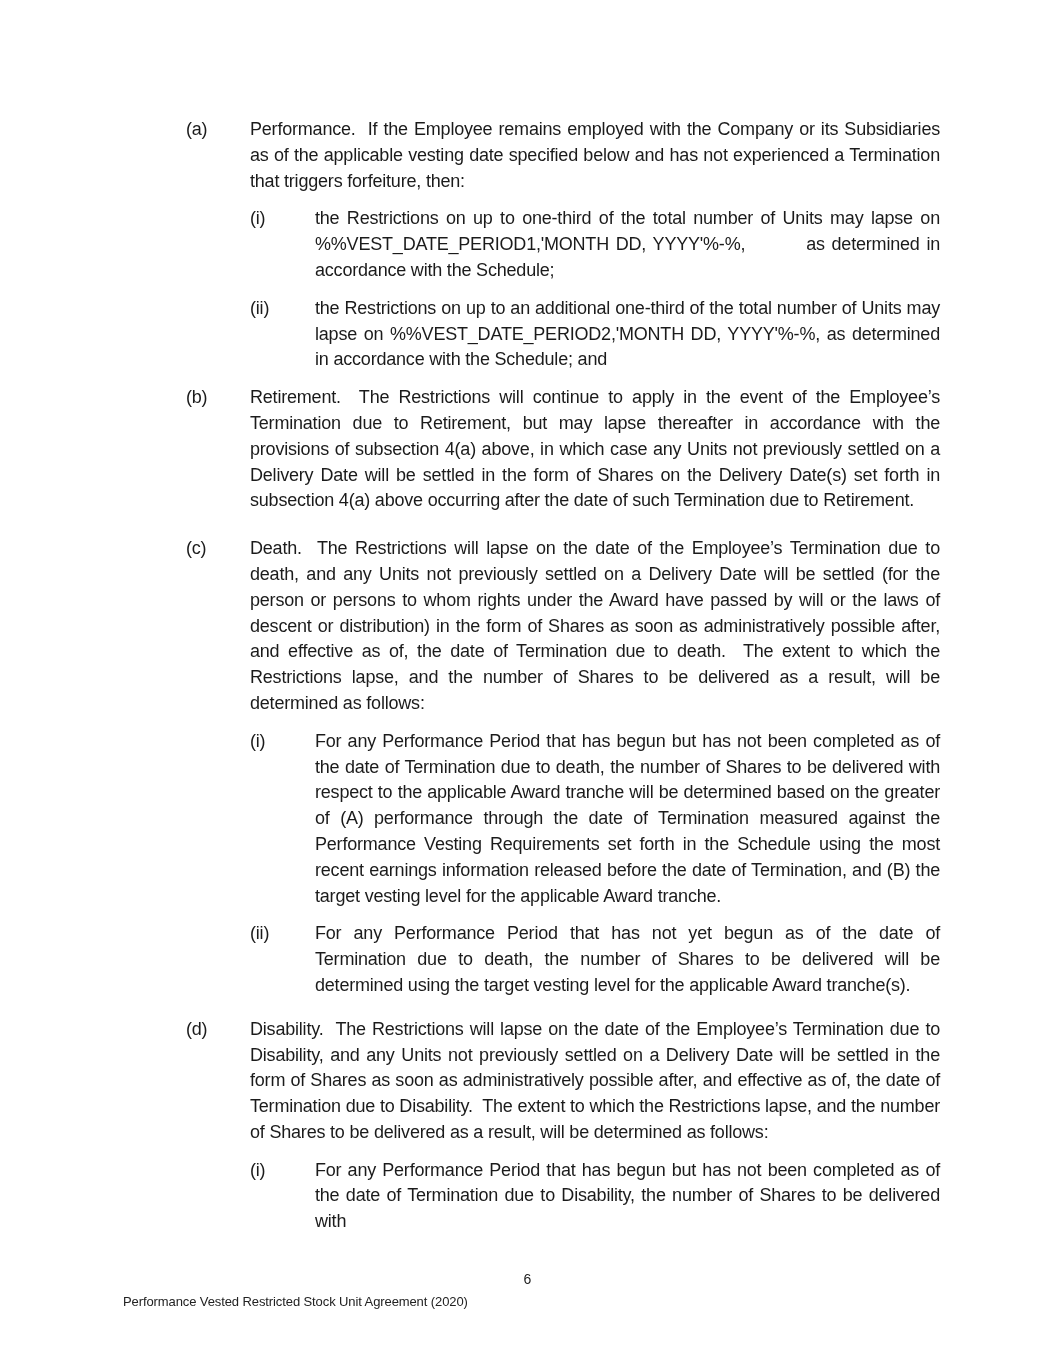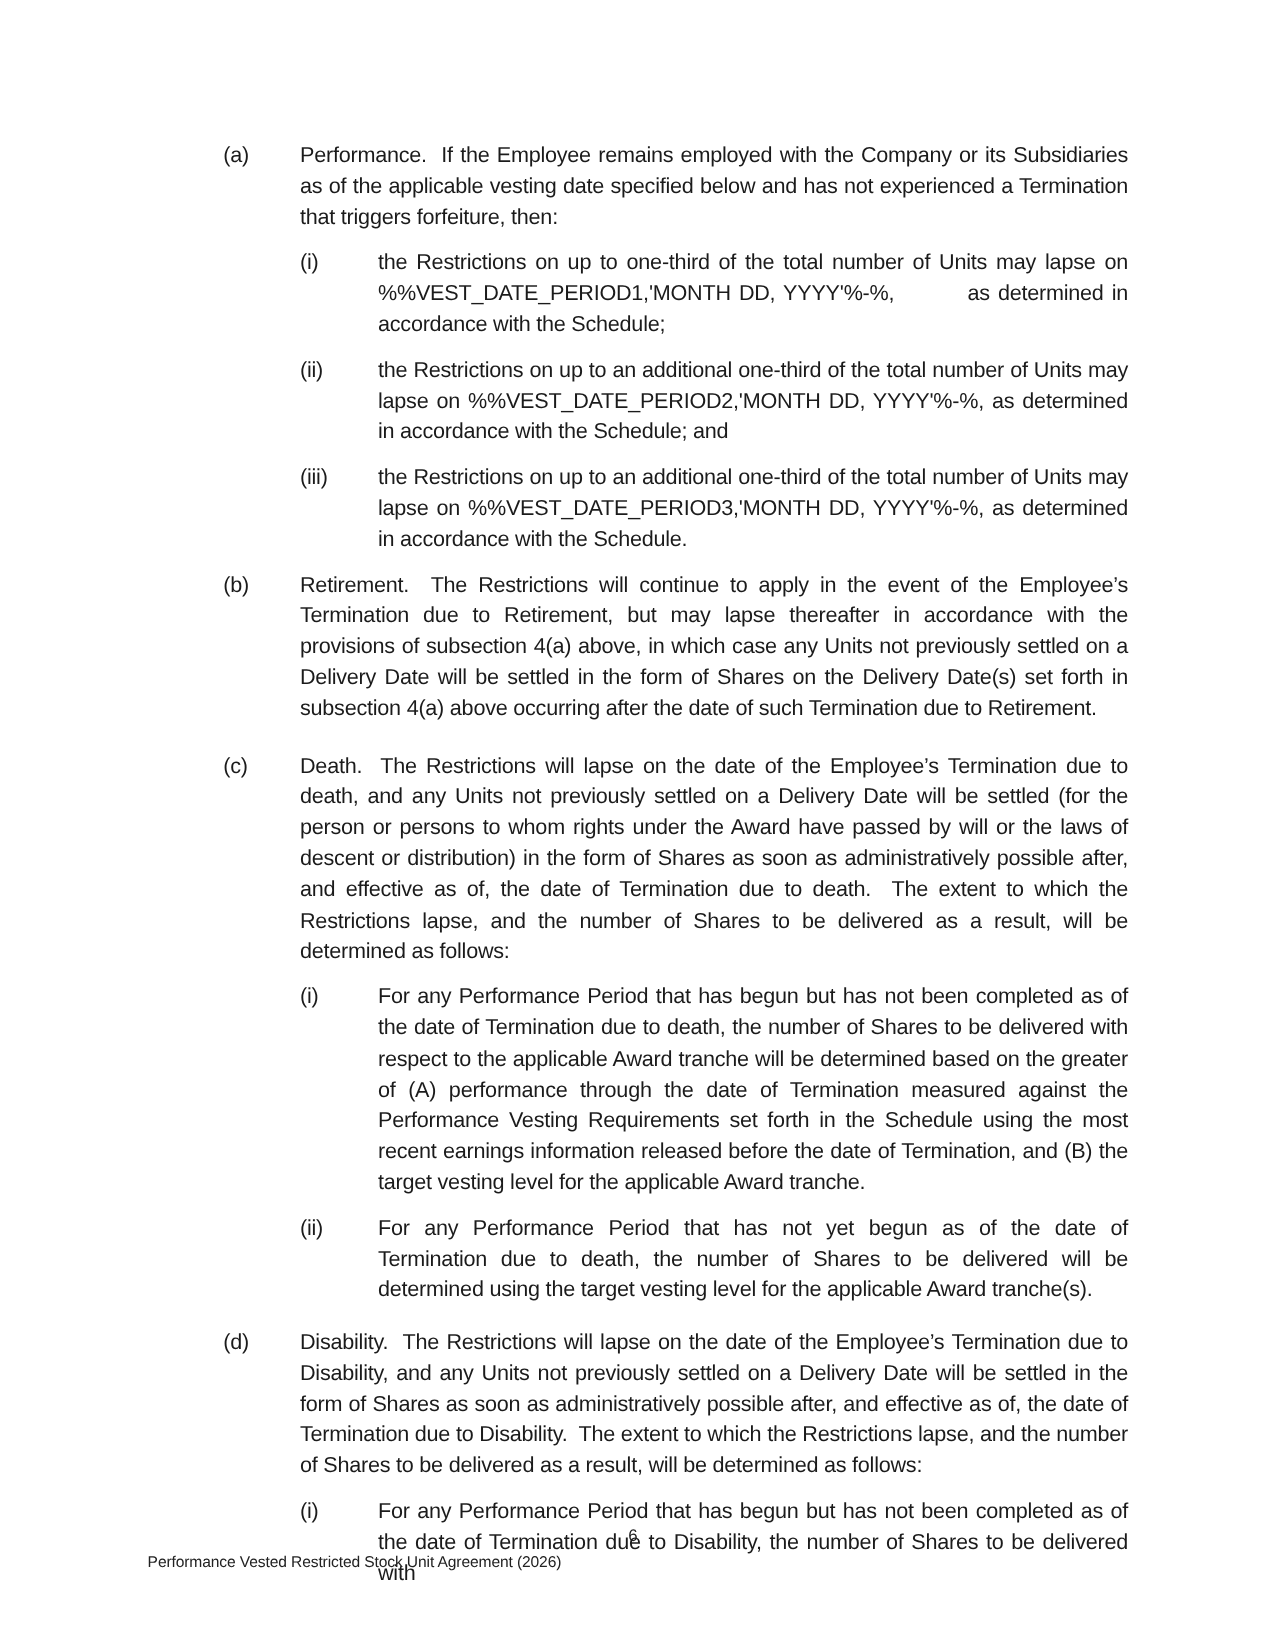--- a/index.html
+++ b/index.html
@@ -78,24 +78,20 @@
     <div class="para level2">
       <span class="clause-label">(i)</span>
       <span>the Restrictions on up to one-third of the total number of Units may lapse on %%VEST_DATE_PERIOD1,'MONTH DD, YYYY'%-%,&nbsp;&nbsp;&nbsp;&nbsp;&nbsp;&nbsp;&nbsp;&nbsp; as determined in accordance with the Schedule;</span>
     </div>
 
     <div class="para level2">
       <span class="clause-label">(ii)</span>
       <span>the Restrictions on up to an additional one-third of the total number of Units may lapse on %%VEST_DATE_PERIOD2,'MONTH DD, YYYY'%-%, as determined in accordance with the Schedule; and</span>
     </div>
 
-    <div class="para level2">
-      <span class="clause-label">(iii)</span>
-      <span>the Restrictions on up to an additional one-third of the total number of Units may lapse on %%VEST_DATE_PERIOD3,'MONTH DD, YYYY'%-%, as determined in accordance with the Schedule.</span>
-    </div>
 
     <div class="para level1 mb-lg">
       <span class="clause-label">(b)</span>
       <span>Retirement.&nbsp; The Restrictions will continue to apply in the event of the Employee’s Termination due to Retirement, but may lapse thereafter in accordance with the provisions of subsection 4(a) above, in which case any Units not previously settled on a Delivery Date will be settled in the form of Shares on the Delivery Date(s) set forth in subsection 4(a) above occurring after the date of such Termination due to Retirement.</span>
     </div>
 
     <div class="para level1">
       <span class="clause-label">(c)</span>
       <span>Death.&nbsp; The Restrictions will lapse on the date of the Employee’s Termination due to death, and any Units not previously settled on a Delivery Date will be settled (for the person or persons to whom rights under the Award have passed by will or the laws of descent or distribution) in the form of Shares as soon as administratively possible after, and effective as of, the date of Termination due to death.&nbsp; The extent to which the Restrictions lapse, and the number of Shares to be delivered as a result, will be determined as follows:</span>
     </div>
@@ -116,15 +112,15 @@
     </div>
 
     <div class="para level2">
       <span class="clause-label">(i)</span>
       <span>For any Performance Period that has begun but has not been completed as of the date of Termination due to Disability, the number of Shares to be delivered with</span>
     </div>
 
   </div>
 
   <div class="page-number">6</div>
-  <div class="footer-line">Performance Vested Restricted Stock Unit Agreement (2026)</div>
+  <div class="footer-line">Performance Vested Restricted Stock Unit Agreement (2020)</div>
 
 </div>
 
 </body></html>

